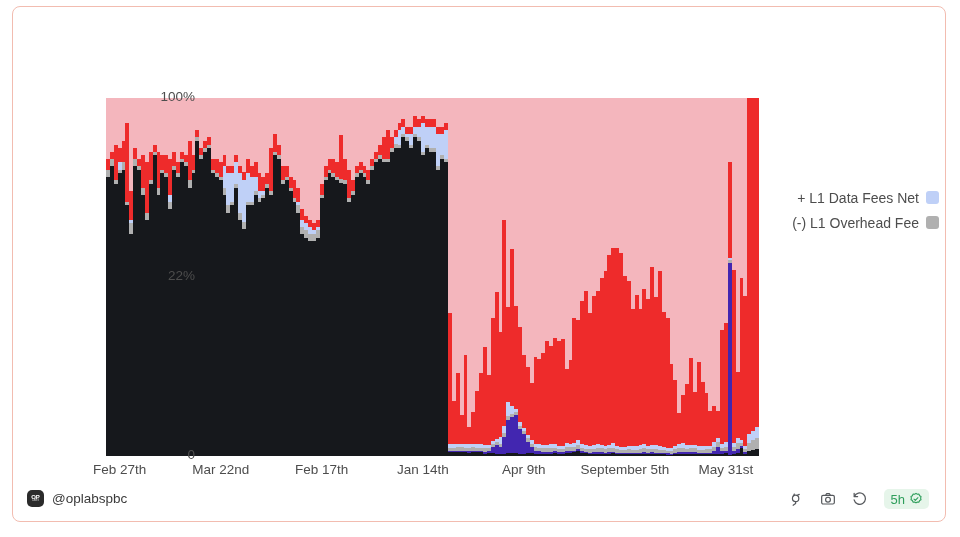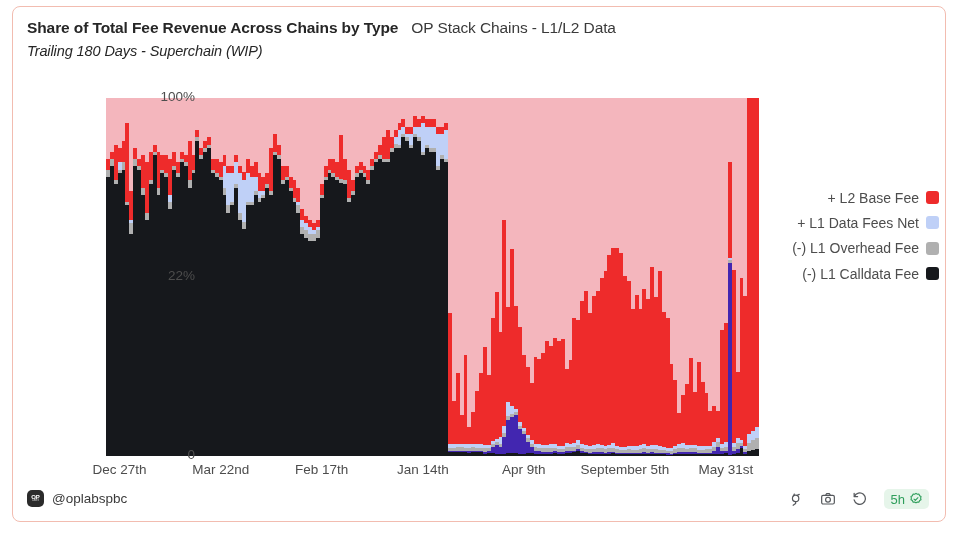--- a/index.html
+++ b/index.html
@@ -199,27 +199,20 @@
     font-size: 13px;
     color: #2e9e5b;
     font-weight: normal;
   }
 </style>
 </head>
 <body>
 
 <div id="card">
 
-  <div id="header">
-    <div id="title-row">
-      <span id="chart-title">Share of Total Fee Revenue Across Chains by Type</span>
-      <span id="chart-subtitle-inline">OP Stack Chains - L1/L2 Data</span>
-    </div>
-    <div id="chart-subtitle2">Trailing 180 Days - Superchain (WIP)</div>
-  </div>
 
   <div id="plot-wrap">
     <div id="y-axis"></div>
     <div id="plot-area">
         <div class="bar" style="left: 0px; width: 4.3369px; height: 358px;">
           <div class="seg" style="background: rgb(22, 24, 28); bottom: 0px; height: 279.24px;"></div>
           <div class="seg" style="background: rgb(176, 176, 176); bottom: 279.24px; height: 7.16px;"></div>
           <div class="seg" style="background: rgb(238, 43, 43); bottom: 286.4px; height: 10.74px;"></div>
           <div class="seg" style="background: rgb(244, 182, 189); bottom: 297.14px; height: 60.86px;"></div>
         </div>
@@ -1411,45 +1404,37 @@
           <div class="seg" style="background: rgb(22, 24, 28); bottom: 0px; height: 6.58896px;"></div>
           <div class="seg" style="background: rgb(176, 176, 176); bottom: 6.58896px; height: 10.9816px;"></div>
           <div class="seg" style="background: rgb(191, 208, 247); bottom: 17.5706px; height: 10.9816px;"></div>
           <div class="seg" style="background: rgb(238, 43, 43); bottom: 28.5521px; height: 329.448px;"></div>
         </div>
       </div>
     <div id="x-axis"></div>
   <div class="ytick" style="top: 440px;">0</div>
       <div class="ytick" style="top: 261px;">22%</div>
       <div class="ytick" style="top: 82px;">100%</div>
-      <div class="xtick" style="left: 106.604px;">Dec 27th</div>
+      <div class="xtick" style="left: 106.604px;">Feb 27th</div>
       <div class="xtick" style="left: 207.664px;">Mar 22nd</div>
       <div class="xtick" style="left: 308.723px;">Feb 17th</div>
       <div class="xtick" style="left: 409.783px;">Jan 14th</div>
       <div class="xtick" style="left: 510.842px;">Apr 9th</div>
       <div class="xtick" style="left: 611.902px;">September 5th</div>
       <div class="xtick" style="left: 712.961px;">May 31st</div>
     </div>
 
   <div id="legend">
       <div class="legend-row">
-        <span class="legend-label">+ L2 Base Fee</span>
-        <span class="legend-swatch" style="background: rgb(238, 43, 43);"></span>
-      </div>
-      <div class="legend-row">
         <span class="legend-label">+ L1 Data Fees Net</span>
         <span class="legend-swatch" style="background: rgb(191, 208, 247);"></span>
       </div>
       <div class="legend-row">
         <span class="legend-label">(-) L1 Overhead Fee</span>
         <span class="legend-swatch" style="background: rgb(176, 176, 176);"></span>
-      </div>
-      <div class="legend-row">
-        <span class="legend-label">(-) L1 Calldata Fee</span>
-        <span class="legend-swatch" style="background: rgb(22, 24, 28);"></span>
       </div>
     </div>
 
   <div id="footer-left">
     <div id="op-logo">
       <span class="op-top">OP</span>
       <span class="op-bot">LABS</span>
     </div>
     <span id="handle">@oplabspbc</span>
   </div>

